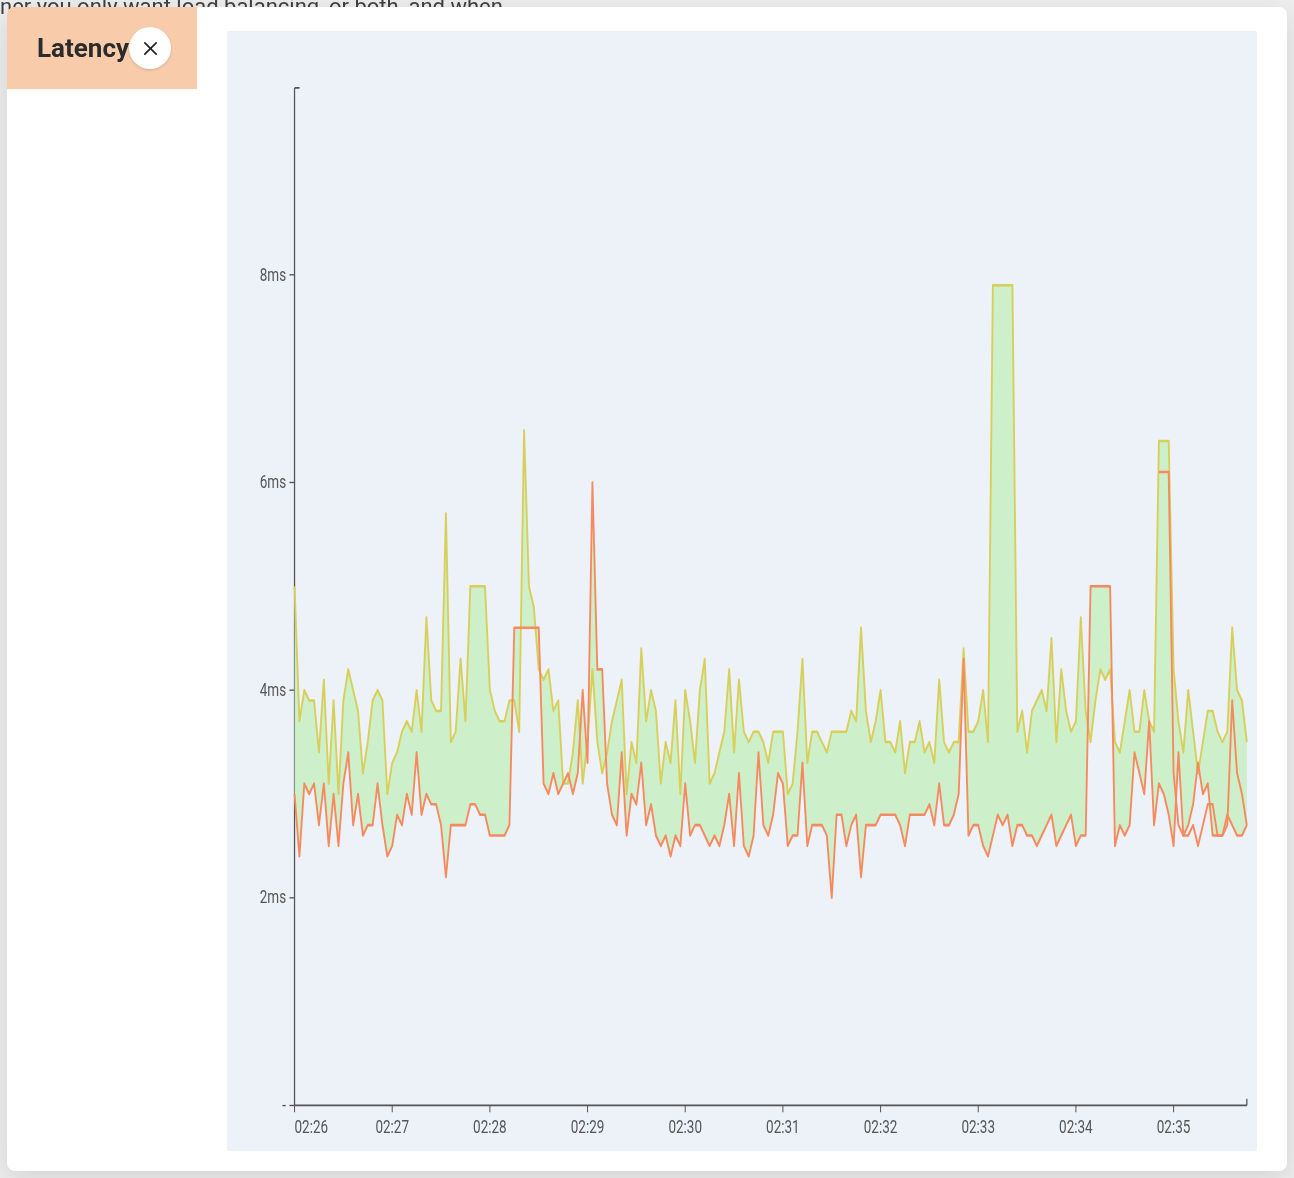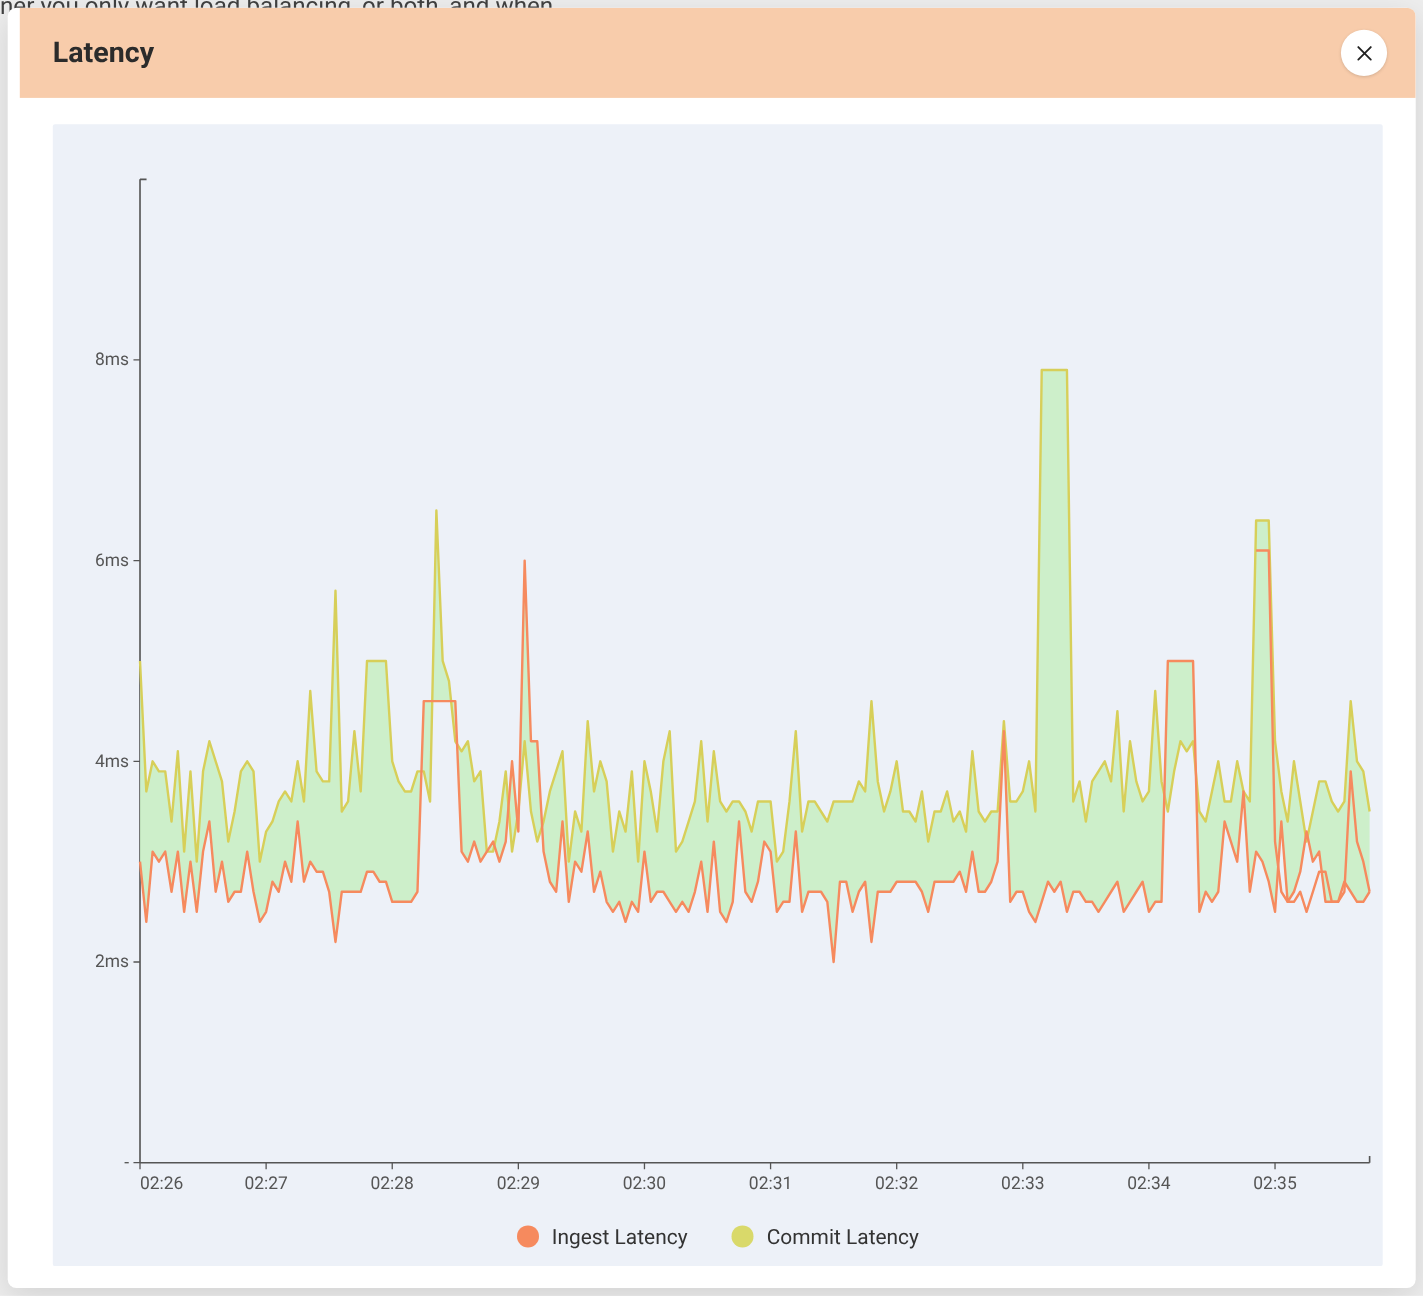--- a/index.html
+++ b/index.html
@@ -33,23 +33,22 @@
   .modal {
     position: absolute;
     left: 7px;
     right: 7px;
     top: 7px;
     bottom: 7px;
     background: #ffffff;
     border-radius: 8px;
     box-shadow: 0 8px 30px rgba(0,0,0,0.12);
     display: flex;
-    flex-direction: column;
+    flex-direction: row;
     overflow: hidden;
-    padding-left: 11px;
   }
   .modal-header {
     background: #f8ccab;
     height: 82px;
     display: flex;
     align-items: center;
     justify-content: space-between;
     padding: 0 26px 0 30px;
   }
   .modal-title {
@@ -178,25 +177,15 @@
             <line x1="1005.5384615384615" y1="944" x2="1005.5384615384615" y2="950" stroke="#555" stroke-width="1.2"></line>
             <text x="1005.5384615384615" y="968" text-anchor="middle" class="x-tick-label">02:34</text>
             <line x1="1121.2307692307693" y1="944" x2="1121.2307692307693" y2="950" stroke="#555" stroke-width="1.2"></line>
             <text x="1121.2307692307693" y="968" text-anchor="middle" class="x-tick-label">02:35</text>
             <path d="M80 487.87755102040813 L85.78461538461538 606.469387755102 L91.56923076923077 579.1020408163265 L97.35384615384615 588.2244897959184 L103.13846153846154 588.2244897959184 L108.92307692307692 633.8367346938776 L114.7076923076923 569.9795918367348 L120.49230769230769 661.204081632653 L126.27692307692308 588.2244897959184 L132.06153846153848 670.3265306122449 L137.84615384615384 588.2244897959184 L143.63076923076923 560.8571428571429 L149.4153846153846 579.1020408163265 L155.2 597.3469387755102 L160.98461538461538 652.0816326530613 L166.76923076923077 624.7142857142858 L172.55384615384617 588.2244897959184 L178.33846153846153 579.1020408163265 L184.12307692307692 588.2244897959184 L189.90769230769232 670.3265306122449 L195.69230769230768 642.9591836734694 L201.47692307692307 633.8367346938776 L207.26153846153846 615.5918367346939 L213.04615384615386 606.469387755102 L218.83076923076922 615.5918367346939 L224.6153846153846 579.1020408163265 L230.4 615.5918367346939 L236.1846153846154 515.2448979591836 L241.96923076923076 588.2244897959184 L247.75384615384615 597.3469387755102 L253.53846153846155 597.3469387755102 L259.32307692307694 424.0204081632653 L265.10769230769233 624.7142857142858 L270.89230769230767 615.5918367346939 L276.67692307692306 551.7346938775511 L282.46153846153845 606.469387755102 L288.24615384615385 487.87755102040813 L294.03076923076924 487.87755102040813 L299.81538461538463 487.87755102040813 L305.6 487.87755102040813 L311.38461538461536 579.1020408163265 L317.16923076923075 597.3469387755102 L322.95384615384614 606.469387755102 L328.73846153846154 606.469387755102 L334.5230769230769 588.2244897959184 L340.3076923076923 588.2244897959184 L346.0923076923077 615.5918367346939 L351.8769230769231 351.04081632653066 L357.66153846153844 487.87755102040813 L363.44615384615383 506.1224489795919 L369.2307692307692 560.8571428571429 L375.01538461538456 569.9795918367348 L380.8 560.8571428571429 L386.58461538461535 597.3469387755102 L392.3692307692308 588.2244897959184 L398.15384615384613 661.204081632653 L403.9384615384615 661.204081632653 L409.7230769230769 633.8367346938776 L415.5076923076923 588.2244897959184 L421.29230769230776 661.204081632653 L427.0769230769231 624.7142857142858 L432.8615384615385 560.8571428571429 L438.6461538461539 624.7142857142858 L444.4307692307693 652.0816326530613 L450.2153846153846 633.8367346938776 L456 606.469387755102 L461.78461538461534 588.2244897959184 L467.5692307692308 569.9795918367348 L473.3538461538461 670.3265306122449 L479.13846153846157 624.7142857142858 L484.9230769230769 642.9591836734694 L490.7076923076923 542.6122448979592 L496.4923076923077 606.469387755102 L502.2769230769231 579.1020408163265 L508.06153846153853 597.3469387755102 L513.8461538461538 661.204081632653 L519.6307692307693 624.7142857142858 L525.4153846153846 642.9591836734694 L531.2 588.2244897959184 L536.9846153846154 670.3265306122449 L542.7692307692307 579.1020408163265 L548.553846153846 606.469387755102 L554.3384615384615 642.9591836734694 L560.123076923077 579.1020408163265 L565.9076923076923 551.7346938775511 L571.6923076923076 661.204081632653 L577.4769230769231 652.0816326530613 L583.2615384615384 633.8367346938776 L589.0461538461539 615.5918367346939 L594.8307692307693 560.8571428571429 L600.6153846153846 633.8367346938776 L606.4 569.9795918367348 L612.1846153846154 615.5918367346939 L617.9692307692308 624.7142857142858 L623.7538461538462 615.5918367346939 L629.5384615384615 615.5918367346939 L635.3230769230769 624.7142857142858 L641.1076923076922 642.9591836734694 L646.8923076923077 615.5918367346939 L652.676923076923 615.5918367346939 L658.4615384615385 615.5918367346939 L664.2461538461538 670.3265306122449 L670.0307692307691 661.204081632653 L675.8153846153846 615.5918367346939 L681.6 551.7346938775511 L687.3846153846154 642.9591836734694 L693.1692307692307 615.5918367346939 L698.953846153846 615.5918367346939 L704.7384615384616 624.7142857142858 L710.5230769230769 633.8367346938776 L716.3076923076923 615.5918367346939 L722.0923076923077 615.5918367346939 L727.876923076923 615.5918367346939 L733.6615384615385 615.5918367346939 L739.4461538461538 597.3469387755102 L745.2307692307693 606.469387755102 L751.0153846153846 524.3673469387757 L756.8 597.3469387755102 L762.5846153846155 624.7142857142858 L768.3692307692309 606.469387755102 L774.1538461538462 579.1020408163265 L779.9384615384615 624.7142857142858 L785.723076923077 624.7142857142858 L791.5076923076924 633.8367346938776 L797.2923076923078 606.469387755102 L803.0769230769231 652.0816326530613 L808.8615384615385 624.7142857142858 L814.6461538461539 624.7142857142858 L820.4307692307692 606.469387755102 L826.2153846153846 633.8367346938776 L832 624.7142857142858 L837.7846153846153 642.9591836734694 L843.5692307692307 569.9795918367348 L849.3538461538461 624.7142857142858 L855.1384615384616 633.8367346938776 L860.9230769230769 624.7142857142858 L866.7076923076922 624.7142857142858 L872.4923076923076 542.6122448979592 L878.2769230769231 615.5918367346939 L884.0615384615385 615.5918367346939 L889.8461538461538 606.469387755102 L895.6307692307693 579.1020408163265 L901.4153846153846 624.7142857142858 L907.2 223.32653061224488 L912.9846153846154 223.32653061224488 L918.7692307692308 223.32653061224488 L924.5538461538462 223.32653061224488 L930.3384615384615 223.32653061224488 L936.1230769230771 615.5918367346939 L941.9076923076924 597.3469387755102 L947.6923076923077 633.8367346938776 L953.4769230769231 597.3469387755102 L959.2615384615385 588.2244897959184 L965.0461538461539 579.1020408163265 L970.8307692307692 597.3469387755102 L976.6153846153845 533.4897959183675 L982.4 624.7142857142858 L988.1846153846153 560.8571428571429 L993.9692307692308 597.3469387755102 L999.7538461538461 615.5918367346939 L1005.5384615384615 606.469387755102 L1011.323076923077 515.2448979591836 L1017.1076923076922 597.3469387755102 L1022.8923076923077 624.7142857142858 L1028.676923076923 588.2244897959184 L1034.4615384615386 560.8571428571429 L1040.246153846154 569.9795918367348 L1046.0307692307692 560.8571428571429 L1051.8153846153846 624.7142857142858 L1057.6 633.8367346938776 L1063.3846153846152 606.469387755102 L1069.169230769231 579.1020408163265 L1074.9538461538461 615.5918367346939 L1080.7384615384617 615.5918367346939 L1086.5230769230768 579.1020408163265 L1092.3076923076924 606.469387755102 L1098.0923076923077 615.5918367346939 L1103.876923076923 360.16326530612247 L1109.6615384615386 360.16326530612247 L1115.4461538461537 360.16326530612247 L1121.2307692307693 560.8571428571429 L1127.0153846153846 606.469387755102 L1132.8 633.8367346938776 L1138.5846153846153 579.1020408163265 L1144.3692307692309 615.5918367346939 L1150.1538461538462 652.0816326530613 L1155.9384615384615 624.7142857142858 L1161.7230769230769 597.3469387755102 L1167.5076923076924 597.3469387755102 L1173.2923076923075 615.5918367346939 L1179.076923076923 624.7142857142858 L1184.8615384615387 615.5918367346939 L1190.6461538461538 524.3673469387757 L1196.4307692307693 579.1020408163265 L1202.2153846153844 588.2244897959184 L1208 624.7142857142858 L1208 697.6938775510205 L1202.2153846153844 706.8163265306122 L1196.4307692307693 706.8163265306122 L1190.6461538461538 697.6938775510205 L1184.8615384615387 688.5714285714286 L1179.076923076923 706.8163265306122 L1173.2923076923075 706.8163265306122 L1167.5076923076924 706.8163265306122 L1161.7230769230769 661.204081632653 L1155.9384615384615 670.3265306122449 L1150.1538461538462 642.9591836734694 L1144.3692307692309 679.4489795918367 L1138.5846153846153 697.6938775510205 L1132.8 706.8163265306122 L1127.0153846153846 633.8367346938776 L1121.2307692307693 715.9387755102041 L1115.4461538461537 688.5714285714286 L1109.6615384615386 670.3265306122449 L1103.876923076923 661.204081632653 L1098.0923076923077 697.6938775510205 L1092.3076923076924 606.469387755102 L1086.5230769230768 670.3265306122449 L1080.7384615384617 652.0816326530613 L1074.9538461538461 633.8367346938776 L1069.169230769231 697.6938775510205 L1063.3846153846152 706.8163265306122 L1057.6 697.6938775510205 L1051.8153846153846 715.9387755102041 L1046.0307692307692 487.87755102040813 L1040.246153846154 487.87755102040813 L1034.4615384615386 487.87755102040813 L1028.676923076923 487.87755102040813 L1022.8923076923077 487.87755102040813 L1017.1076923076922 706.8163265306122 L1011.323076923077 706.8163265306122 L1005.5384615384615 715.9387755102041 L999.7538461538461 688.5714285714286 L993.9692307692308 697.6938775510205 L988.1846153846153 706.8163265306122 L982.4 715.9387755102041 L976.6153846153845 688.5714285714286 L970.8307692307692 697.6938775510205 L965.0461538461539 706.8163265306122 L959.2615384615385 715.9387755102041 L953.4769230769231 706.8163265306122 L947.6923076923077 706.8163265306122 L941.9076923076924 697.6938775510205 L936.1230769230771 697.6938775510205 L930.3384615384615 715.9387755102041 L924.5538461538462 688.5714285714286 L918.7692307692308 697.6938775510205 L912.9846153846154 688.5714285714286 L907.2 706.8163265306122 L901.4153846153846 725.061224489796 L895.6307692307693 715.9387755102041 L889.8461538461538 697.6938775510205 L884.0615384615385 697.6938775510205 L878.2769230769231 706.8163265306122 L872.4923076923076 551.7346938775511 L866.7076923076922 670.3265306122449 L860.9230769230769 688.5714285714286 L855.1384615384616 697.6938775510205 L849.3538461538461 697.6938775510205 L843.5692307692307 661.204081632653 L837.7846153846153 697.6938775510205 L832 679.4489795918367 L826.2153846153846 688.5714285714286 L820.4307692307692 688.5714285714286 L814.6461538461539 688.5714285714286 L808.8615384615385 688.5714285714286 L803.0769230769231 715.9387755102041 L797.2923076923078 697.6938775510205 L791.5076923076924 688.5714285714286 L785.723076923077 688.5714285714286 L779.9384615384615 688.5714285714286 L774.1538461538462 688.5714285714286 L768.3692307692309 697.6938775510205 L762.5846153846155 697.6938775510205 L756.8 697.6938775510205 L751.0153846153846 743.3061224489795 L745.2307692307693 688.5714285714286 L739.4461538461538 697.6938775510205 L733.6615384615385 715.9387755102041 L727.876923076923 688.5714285714286 L722.0923076923077 688.5714285714286 L716.3076923076923 761.5510204081633 L710.5230769230769 706.8163265306122 L704.7384615384616 697.6938775510205 L698.953846153846 697.6938775510205 L693.1692307692307 697.6938775510205 L687.3846153846154 715.9387755102041 L681.6 642.9591836734694 L675.8153846153846 706.8163265306122 L670.0307692307691 706.8163265306122 L664.2461538461538 715.9387755102041 L658.4615384615385 661.204081632653 L652.676923076923 652.0816326530613 L646.8923076923077 688.5714285714286 L641.1076923076922 706.8163265306122 L635.3230769230769 697.6938775510205 L629.5384615384615 633.8367346938776 L623.7538461538462 706.8163265306122 L617.9692307692308 725.061224489796 L612.1846153846154 715.9387755102041 L606.4 652.0816326530613 L600.6153846153846 715.9387755102041 L594.8307692307693 670.3265306122449 L589.0461538461539 697.6938775510205 L583.2615384615384 715.9387755102041 L577.4769230769231 706.8163265306122 L571.6923076923076 715.9387755102041 L565.9076923076923 706.8163265306122 L560.123076923077 697.6938775510205 L554.3384615384615 697.6938775510205 L548.553846153846 706.8163265306122 L542.7692307692307 661.204081632653 L536.9846153846154 715.9387755102041 L531.2 706.8163265306122 L525.4153846153846 725.061224489796 L519.6307692307693 706.8163265306122 L513.8461538461538 715.9387755102041 L508.06153846153853 706.8163265306122 L502.2769230769231 679.4489795918367 L496.4923076923077 697.6938775510205 L490.7076923076923 642.9591836734694 L484.9230769230769 679.4489795918367 L479.13846153846157 670.3265306122449 L473.3538461538461 706.8163265306122 L467.5692307692308 633.8367346938776 L461.78461538461534 697.6938775510205 L456 688.5714285714286 L450.2153846153846 661.204081632653 L444.4307692307693 560.8571428571429 L438.6461538461539 560.8571428571429 L432.8615384615385 396.6530612244899 L427.0769230769231 642.9591836734694 L421.29230769230776 579.1020408163265 L415.5076923076923 652.0816326530613 L409.7230769230769 670.3265306122449 L403.9384615384615 652.0816326530613 L398.15384615384613 661.204081632653 L392.3692307692308 670.3265306122449 L386.58461538461535 652.0816326530613 L380.8 670.3265306122449 L375.01538461538456 661.204081632653 L369.2307692307692 524.3673469387757 L363.44615384615383 524.3673469387757 L357.66153846153844 524.3673469387757 L351.8769230769231 524.3673469387757 L346.0923076923077 524.3673469387757 L340.3076923076923 524.3673469387757 L334.5230769230769 697.6938775510205 L328.73846153846154 706.8163265306122 L322.95384615384614 706.8163265306122 L317.16923076923075 706.8163265306122 L311.38461538461536 706.8163265306122 L305.6 688.5714285714286 L299.81538461538463 688.5714285714286 L294.03076923076924 679.4489795918367 L288.24615384615385 679.4489795918367 L282.46153846153845 697.6938775510205 L276.67692307692306 697.6938775510205 L270.89230769230767 697.6938775510205 L265.10769230769233 697.6938775510205 L259.32307692307694 743.3061224489795 L253.53846153846155 697.6938775510205 L247.75384615384615 679.4489795918367 L241.96923076923076 679.4489795918367 L236.1846153846154 670.3265306122449 L230.4 688.5714285714286 L224.6153846153846 633.8367346938776 L218.83076923076922 688.5714285714286 L213.04615384615386 670.3265306122449 L207.26153846153846 697.6938775510205 L201.47692307692307 688.5714285714286 L195.69230769230768 715.9387755102041 L189.90769230769232 725.061224489796 L184.12307692307692 697.6938775510205 L178.33846153846153 661.204081632653 L172.55384615384617 697.6938775510205 L166.76923076923077 697.6938775510205 L160.98461538461538 706.8163265306122 L155.2 670.3265306122449 L149.4153846153846 697.6938775510205 L143.63076923076923 633.8367346938776 L137.84615384615384 661.204081632653 L132.06153846153848 715.9387755102041 L126.27692307692308 670.3265306122449 L120.49230769230769 715.9387755102041 L114.7076923076923 661.204081632653 L108.92307692307692 697.6938775510205 L103.13846153846154 661.204081632653 L97.35384615384615 670.3265306122449 L91.56923076923077 661.204081632653 L85.78461538461538 725.061224489796 L80 670.3265306122449 Z" fill="#c9eec4" fill-opacity="0.9" stroke="none"></path>
             <path d="M80 487.87755102040813 L85.78461538461538 606.469387755102 L91.56923076923077 579.1020408163265 L97.35384615384615 588.2244897959184 L103.13846153846154 588.2244897959184 L108.92307692307692 633.8367346938776 L114.7076923076923 569.9795918367348 L120.49230769230769 661.204081632653 L126.27692307692308 588.2244897959184 L132.06153846153848 670.3265306122449 L137.84615384615384 588.2244897959184 L143.63076923076923 560.8571428571429 L149.4153846153846 579.1020408163265 L155.2 597.3469387755102 L160.98461538461538 652.0816326530613 L166.76923076923077 624.7142857142858 L172.55384615384617 588.2244897959184 L178.33846153846153 579.1020408163265 L184.12307692307692 588.2244897959184 L189.90769230769232 670.3265306122449 L195.69230769230768 642.9591836734694 L201.47692307692307 633.8367346938776 L207.26153846153846 615.5918367346939 L213.04615384615386 606.469387755102 L218.83076923076922 615.5918367346939 L224.6153846153846 579.1020408163265 L230.4 615.5918367346939 L236.1846153846154 515.2448979591836 L241.96923076923076 588.2244897959184 L247.75384615384615 597.3469387755102 L253.53846153846155 597.3469387755102 L259.32307692307694 424.0204081632653 L265.10769230769233 624.7142857142858 L270.89230769230767 615.5918367346939 L276.67692307692306 551.7346938775511 L282.46153846153845 606.469387755102 L288.24615384615385 487.87755102040813 L294.03076923076924 487.87755102040813 L299.81538461538463 487.87755102040813 L305.6 487.87755102040813 L311.38461538461536 579.1020408163265 L317.16923076923075 597.3469387755102 L322.95384615384614 606.469387755102 L328.73846153846154 606.469387755102 L334.5230769230769 588.2244897959184 L340.3076923076923 588.2244897959184 L346.0923076923077 615.5918367346939 L351.8769230769231 351.04081632653066 L357.66153846153844 487.87755102040813 L363.44615384615383 506.1224489795919 L369.2307692307692 560.8571428571429 L375.01538461538456 569.9795918367348 L380.8 560.8571428571429 L386.58461538461535 597.3469387755102 L392.3692307692308 588.2244897959184 L398.15384615384613 661.204081632653 L403.9384615384615 661.204081632653 L409.7230769230769 633.8367346938776 L415.5076923076923 588.2244897959184 L421.29230769230776 661.204081632653 L427.0769230769231 624.7142857142858 L432.8615384615385 560.8571428571429 L438.6461538461539 624.7142857142858 L444.4307692307693 652.0816326530613 L450.2153846153846 633.8367346938776 L456 606.469387755102 L461.78461538461534 588.2244897959184 L467.5692307692308 569.9795918367348 L473.3538461538461 670.3265306122449 L479.13846153846157 624.7142857142858 L484.9230769230769 642.9591836734694 L490.7076923076923 542.6122448979592 L496.4923076923077 606.469387755102 L502.2769230769231 579.1020408163265 L508.06153846153853 597.3469387755102 L513.8461538461538 661.204081632653 L519.6307692307693 624.7142857142858 L525.4153846153846 642.9591836734694 L531.2 588.2244897959184 L536.9846153846154 670.3265306122449 L542.7692307692307 579.1020408163265 L548.553846153846 606.469387755102 L554.3384615384615 642.9591836734694 L560.123076923077 579.1020408163265 L565.9076923076923 551.7346938775511 L571.6923076923076 661.204081632653 L577.4769230769231 652.0816326530613 L583.2615384615384 633.8367346938776 L589.0461538461539 615.5918367346939 L594.8307692307693 560.8571428571429 L600.6153846153846 633.8367346938776 L606.4 569.9795918367348 L612.1846153846154 615.5918367346939 L617.9692307692308 624.7142857142858 L623.7538461538462 615.5918367346939 L629.5384615384615 615.5918367346939 L635.3230769230769 624.7142857142858 L641.1076923076922 642.9591836734694 L646.8923076923077 615.5918367346939 L652.676923076923 615.5918367346939 L658.4615384615385 615.5918367346939 L664.2461538461538 670.3265306122449 L670.0307692307691 661.204081632653 L675.8153846153846 615.5918367346939 L681.6 551.7346938775511 L687.3846153846154 642.9591836734694 L693.1692307692307 615.5918367346939 L698.953846153846 615.5918367346939 L704.7384615384616 624.7142857142858 L710.5230769230769 633.8367346938776 L716.3076923076923 615.5918367346939 L722.0923076923077 615.5918367346939 L727.876923076923 615.5918367346939 L733.6615384615385 615.5918367346939 L739.4461538461538 597.3469387755102 L745.2307692307693 606.469387755102 L751.0153846153846 524.3673469387757 L756.8 597.3469387755102 L762.5846153846155 624.7142857142858 L768.3692307692309 606.469387755102 L774.1538461538462 579.1020408163265 L779.9384615384615 624.7142857142858 L785.723076923077 624.7142857142858 L791.5076923076924 633.8367346938776 L797.2923076923078 606.469387755102 L803.0769230769231 652.0816326530613 L808.8615384615385 624.7142857142858 L814.6461538461539 624.7142857142858 L820.4307692307692 606.469387755102 L826.2153846153846 633.8367346938776 L832 624.7142857142858 L837.7846153846153 642.9591836734694 L843.5692307692307 569.9795918367348 L849.3538461538461 624.7142857142858 L855.1384615384616 633.8367346938776 L860.9230769230769 624.7142857142858 L866.7076923076922 624.7142857142858 L872.4923076923076 542.6122448979592 L878.2769230769231 615.5918367346939 L884.0615384615385 615.5918367346939 L889.8461538461538 606.469387755102 L895.6307692307693 579.1020408163265 L901.4153846153846 624.7142857142858 L907.2 223.32653061224488 L912.9846153846154 223.32653061224488 L918.7692307692308 223.32653061224488 L924.5538461538462 223.32653061224488 L930.3384615384615 223.32653061224488 L936.1230769230771 615.5918367346939 L941.9076923076924 597.3469387755102 L947.6923076923077 633.8367346938776 L953.4769230769231 597.3469387755102 L959.2615384615385 588.2244897959184 L965.0461538461539 579.1020408163265 L970.8307692307692 597.3469387755102 L976.6153846153845 533.4897959183675 L982.4 624.7142857142858 L988.1846153846153 560.8571428571429 L993.9692307692308 597.3469387755102 L999.7538461538461 615.5918367346939 L1005.5384615384615 606.469387755102 L1011.323076923077 515.2448979591836 L1017.1076923076922 597.3469387755102 L1022.8923076923077 624.7142857142858 L1028.676923076923 588.2244897959184 L1034.4615384615386 560.8571428571429 L1040.246153846154 569.9795918367348 L1046.0307692307692 560.8571428571429 L1051.8153846153846 624.7142857142858 L1057.6 633.8367346938776 L1063.3846153846152 606.469387755102 L1069.169230769231 579.1020408163265 L1074.9538461538461 615.5918367346939 L1080.7384615384617 615.5918367346939 L1086.5230769230768 579.1020408163265 L1092.3076923076924 606.469387755102 L1098.0923076923077 615.5918367346939 L1103.876923076923 360.16326530612247 L1109.6615384615386 360.16326530612247 L1115.4461538461537 360.16326530612247 L1121.2307692307693 560.8571428571429 L1127.0153846153846 606.469387755102 L1132.8 633.8367346938776 L1138.5846153846153 579.1020408163265 L1144.3692307692309 615.5918367346939 L1150.1538461538462 652.0816326530613 L1155.9384615384615 624.7142857142858 L1161.7230769230769 597.3469387755102 L1167.5076923076924 597.3469387755102 L1173.2923076923075 615.5918367346939 L1179.076923076923 624.7142857142858 L1184.8615384615387 615.5918367346939 L1190.6461538461538 524.3673469387757 L1196.4307692307693 579.1020408163265 L1202.2153846153844 588.2244897959184 L1208 624.7142857142858 " fill="none" stroke="#d7cf59" stroke-width="2.2" stroke-linejoin="round"></path>
             <path d="M80 670.3265306122449 L85.78461538461538 725.061224489796 L91.56923076923077 661.204081632653 L97.35384615384615 670.3265306122449 L103.13846153846154 661.204081632653 L108.92307692307692 697.6938775510205 L114.7076923076923 661.204081632653 L120.49230769230769 715.9387755102041 L126.27692307692308 670.3265306122449 L132.06153846153848 715.9387755102041 L137.84615384615384 661.204081632653 L143.63076923076923 633.8367346938776 L149.4153846153846 697.6938775510205 L155.2 670.3265306122449 L160.98461538461538 706.8163265306122 L166.76923076923077 697.6938775510205 L172.55384615384617 697.6938775510205 L178.33846153846153 661.204081632653 L184.12307692307692 697.6938775510205 L189.90769230769232 725.061224489796 L195.69230769230768 715.9387755102041 L201.47692307692307 688.5714285714286 L207.26153846153846 697.6938775510205 L213.04615384615386 670.3265306122449 L218.83076923076922 688.5714285714286 L224.6153846153846 633.8367346938776 L230.4 688.5714285714286 L236.1846153846154 670.3265306122449 L241.96923076923076 679.4489795918367 L247.75384615384615 679.4489795918367 L253.53846153846155 697.6938775510205 L259.32307692307694 743.3061224489795 L265.10769230769233 697.6938775510205 L270.89230769230767 697.6938775510205 L276.67692307692306 697.6938775510205 L282.46153846153845 697.6938775510205 L288.24615384615385 679.4489795918367 L294.03076923076924 679.4489795918367 L299.81538461538463 688.5714285714286 L305.6 688.5714285714286 L311.38461538461536 706.8163265306122 L317.16923076923075 706.8163265306122 L322.95384615384614 706.8163265306122 L328.73846153846154 706.8163265306122 L334.5230769230769 697.6938775510205 L340.3076923076923 524.3673469387757 L346.0923076923077 524.3673469387757 L351.8769230769231 524.3673469387757 L357.66153846153844 524.3673469387757 L363.44615384615383 524.3673469387757 L369.2307692307692 524.3673469387757 L375.01538461538456 661.204081632653 L380.8 670.3265306122449 L386.58461538461535 652.0816326530613 L392.3692307692308 670.3265306122449 L398.15384615384613 661.204081632653 L403.9384615384615 652.0816326530613 L409.7230769230769 670.3265306122449 L415.5076923076923 652.0816326530613 L421.29230769230776 579.1020408163265 L427.0769230769231 642.9591836734694 L432.8615384615385 396.6530612244899 L438.6461538461539 560.8571428571429 L444.4307692307693 560.8571428571429 L450.2153846153846 661.204081632653 L456 688.5714285714286 L461.78461538461534 697.6938775510205 L467.5692307692308 633.8367346938776 L473.3538461538461 706.8163265306122 L479.13846153846157 670.3265306122449 L484.9230769230769 679.4489795918367 L490.7076923076923 642.9591836734694 L496.4923076923077 697.6938775510205 L502.2769230769231 679.4489795918367 L508.06153846153853 706.8163265306122 L513.8461538461538 715.9387755102041 L519.6307692307693 706.8163265306122 L525.4153846153846 725.061224489796 L531.2 706.8163265306122 L536.9846153846154 715.9387755102041 L542.7692307692307 661.204081632653 L548.553846153846 706.8163265306122 L554.3384615384615 697.6938775510205 L560.123076923077 697.6938775510205 L565.9076923076923 706.8163265306122 L571.6923076923076 715.9387755102041 L577.4769230769231 706.8163265306122 L583.2615384615384 715.9387755102041 L589.0461538461539 697.6938775510205 L594.8307692307693 670.3265306122449 L600.6153846153846 715.9387755102041 L606.4 652.0816326530613 L612.1846153846154 715.9387755102041 L617.9692307692308 725.061224489796 L623.7538461538462 706.8163265306122 L629.5384615384615 633.8367346938776 L635.3230769230769 697.6938775510205 L641.1076923076922 706.8163265306122 L646.8923076923077 688.5714285714286 L652.676923076923 652.0816326530613 L658.4615384615385 661.204081632653 L664.2461538461538 715.9387755102041 L670.0307692307691 706.8163265306122 L675.8153846153846 706.8163265306122 L681.6 642.9591836734694 L687.3846153846154 715.9387755102041 L693.1692307692307 697.6938775510205 L698.953846153846 697.6938775510205 L704.7384615384616 697.6938775510205 L710.5230769230769 706.8163265306122 L716.3076923076923 761.5510204081633 L722.0923076923077 688.5714285714286 L727.876923076923 688.5714285714286 L733.6615384615385 715.9387755102041 L739.4461538461538 697.6938775510205 L745.2307692307693 688.5714285714286 L751.0153846153846 743.3061224489795 L756.8 697.6938775510205 L762.5846153846155 697.6938775510205 L768.3692307692309 697.6938775510205 L774.1538461538462 688.5714285714286 L779.9384615384615 688.5714285714286 L785.723076923077 688.5714285714286 L791.5076923076924 688.5714285714286 L797.2923076923078 697.6938775510205 L803.0769230769231 715.9387755102041 L808.8615384615385 688.5714285714286 L814.6461538461539 688.5714285714286 L820.4307692307692 688.5714285714286 L826.2153846153846 688.5714285714286 L832 679.4489795918367 L837.7846153846153 697.6938775510205 L843.5692307692307 661.204081632653 L849.3538461538461 697.6938775510205 L855.1384615384616 697.6938775510205 L860.9230769230769 688.5714285714286 L866.7076923076922 670.3265306122449 L872.4923076923076 551.7346938775511 L878.2769230769231 706.8163265306122 L884.0615384615385 697.6938775510205 L889.8461538461538 697.6938775510205 L895.6307692307693 715.9387755102041 L901.4153846153846 725.061224489796 L907.2 706.8163265306122 L912.9846153846154 688.5714285714286 L918.7692307692308 697.6938775510205 L924.5538461538462 688.5714285714286 L930.3384615384615 715.9387755102041 L936.1230769230771 697.6938775510205 L941.9076923076924 697.6938775510205 L947.6923076923077 706.8163265306122 L953.4769230769231 706.8163265306122 L959.2615384615385 715.9387755102041 L965.0461538461539 706.8163265306122 L970.8307692307692 697.6938775510205 L976.6153846153845 688.5714285714286 L982.4 715.9387755102041 L988.1846153846153 706.8163265306122 L993.9692307692308 697.6938775510205 L999.7538461538461 688.5714285714286 L1005.5384615384615 715.9387755102041 L1011.323076923077 706.8163265306122 L1017.1076923076922 706.8163265306122 L1022.8923076923077 487.87755102040813 L1028.676923076923 487.87755102040813 L1034.4615384615386 487.87755102040813 L1040.246153846154 487.87755102040813 L1046.0307692307692 487.87755102040813 L1051.8153846153846 715.9387755102041 L1057.6 697.6938775510205 L1063.3846153846152 706.8163265306122 L1069.169230769231 697.6938775510205 L1074.9538461538461 633.8367346938776 L1080.7384615384617 652.0816326530613 L1086.5230769230768 670.3265306122449 L1092.3076923076924 606.469387755102 L1098.0923076923077 697.6938775510205 L1103.876923076923 661.204081632653 L1109.6615384615386 670.3265306122449 L1115.4461538461537 688.5714285714286 L1121.2307692307693 715.9387755102041 L1127.0153846153846 633.8367346938776 L1132.8 706.8163265306122 L1138.5846153846153 697.6938775510205 L1144.3692307692309 679.4489795918367 L1150.1538461538462 642.9591836734694 L1155.9384615384615 670.3265306122449 L1161.7230769230769 661.204081632653 L1167.5076923076924 706.8163265306122 L1173.2923076923075 706.8163265306122 L1179.076923076923 706.8163265306122 L1184.8615384615387 688.5714285714286 L1190.6461538461538 697.6938775510205 L1196.4307692307693 706.8163265306122 L1202.2153846153844 706.8163265306122 L1208 697.6938775510205 " fill="none" stroke="#f68a5e" stroke-width="2.2" stroke-linejoin="round"></path>
             <path d="M1103.876923076923 387.530612244898 L1109.6615384615386 387.530612244898 L1115.4461538461537 387.530612244898 L1121.2307692307693 652.0816326530613 L1127.0153846153846 697.6938775510205 L1132.8 706.8163265306122 L1138.5846153846153 706.8163265306122 L1144.3692307692309 697.6938775510205 L1150.1538461538462 715.9387755102041 L1155.9384615384615 697.6938775510205 L1161.7230769230769 679.4489795918367 L1167.5076923076924 679.4489795918367 L1173.2923076923075 706.8163265306122 L1179.076923076923 706.8163265306122 L1184.8615384615387 697.6938775510205 L1190.6461538461538 588.2244897959184 L1196.4307692307693 652.0816326530613 L1202.2153846153844 670.3265306122449 L1208 697.6938775510205 " fill="none" stroke="#f68a5e" stroke-width="2.2" stroke-linejoin="round"></path>
           </svg>
       </div>
-      <div class="legend">
-        <div class="legend-item">
-          <span class="legend-swatch" style="background:#f68a5e"></span>
-          <span>Ingest Latency</span>
-        </div>
-        <div class="legend-item">
-          <span class="legend-swatch" style="background:#d9d96a"></span>
-          <span>Commit Latency</span>
-        </div>
-      </div>
     </div>
   </div>
 </div>
 
 </body></html>

